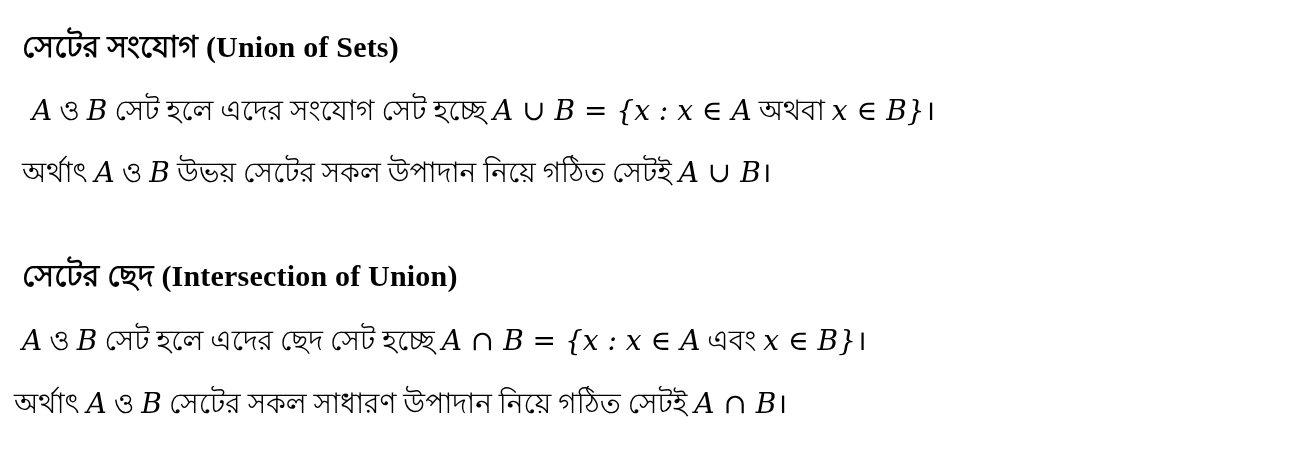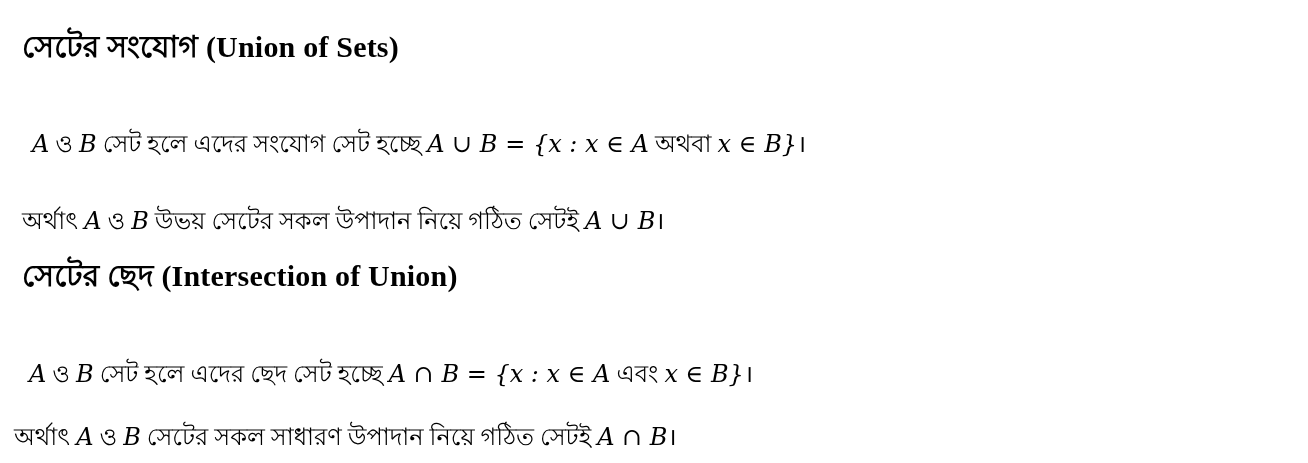--- a/index.html
+++ b/index.html
@@ -25,37 +25,36 @@
     margin: 0;
   }
   .section-heading {
     font-size: 30px;
     font-weight: 700;
     letter-spacing: 0.2px;
     line-height: 1.1;
     white-space: nowrap;
   }
   .body-line {
-    font-size: 24px;
+    font-size: 28px;
     font-weight: 500;
     line-height: 1.15;
     white-space: nowrap;
-    margin-top: 36px;
   }
   .math {
     font-family: "DejaVu Serif", "Liberation Serif", serif;
     font-style: italic;
     font-weight: 400;
   }
   
   #heading-union      { position: absolute; left: 22px;  top: 30px;  }
   #line-union-1       { position: absolute; left: 32px;  top: 95px;  }
-  #line-union-2       { position: absolute; left: 22px;  top: 172px; }
+  #line-union-2       { position: absolute; left: 22px;  top: 157px; }
   #heading-intersect  { position: absolute; left: 22px;  top: 259px; }
-  #line-intersect-1   { position: absolute; left: 29px;  top: 325px; }
+  #line-intersect-1   { position: absolute; left: 22px;  top: 325px; }
   #line-intersect-2   { position: absolute; left: 14px;  top: 388px; }
 </style>
 </head>
 <body>
 
 <div class="page">
 
   <div class="section">
     <div class="section-heading" id="heading-union">সেটের সংযোগ (Union of Sets)</div>
 

